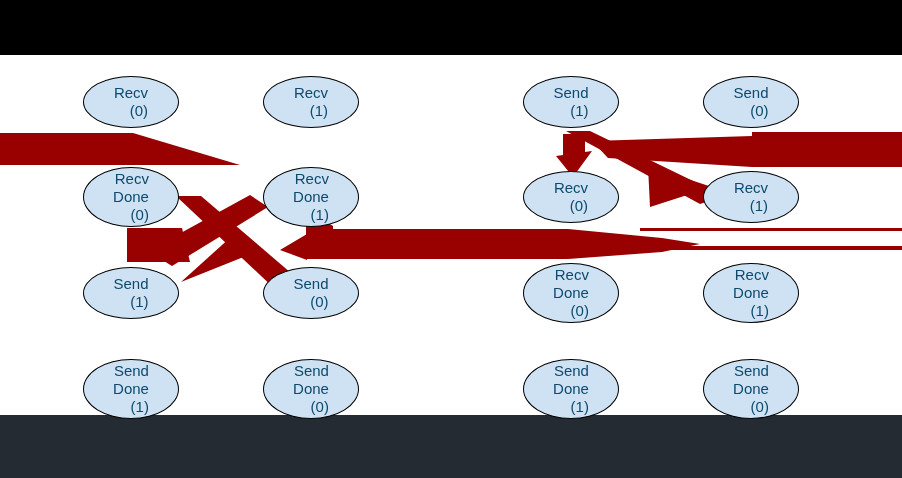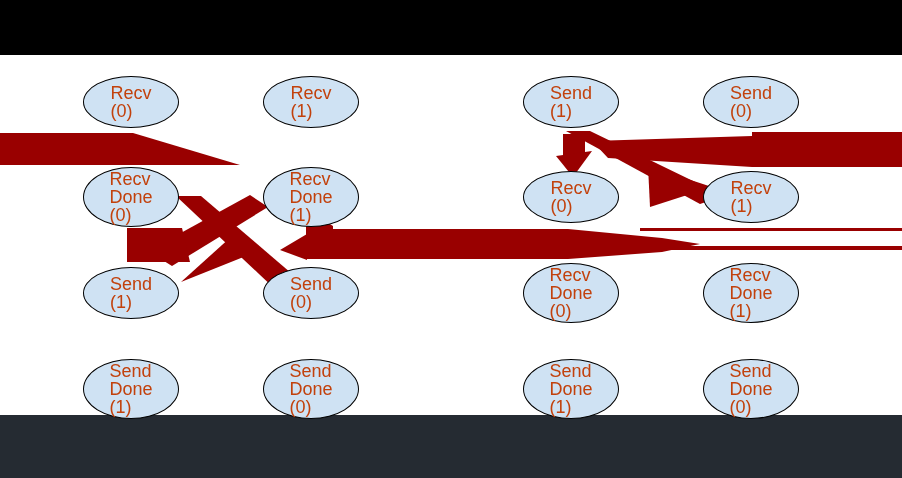--- a/index.html
+++ b/index.html
@@ -20,22 +20,22 @@
   svg.arrows polygon{fill:var(--c-arrow,#990000);}
   .nodes{position:absolute;left:0;top:0;width:100%;height:100%;z-index:3;}
   .node{
     position:absolute;box-sizing:border-box;
     background:var(--c-node,#cfe2f3);
     border:1px solid var(--c-node-border,#000000);
     border-radius:50%;
     display:flex;align-items:center;justify-content:center;
   }
   .node .label{
-    white-space:pre-line;text-align:left;
-    font-size:18px;line-height:18px;color:#c2410c;
+    white-space:pre-line;text-align:right;
+    font-size:15px;line-height:18px;color:#0c4a6e;
   }
 </style>
 </head>
 <body>
 
 <div class="canvas" style="--c-bg: #ffffff; --c-top: #000000; --c-bottom: #252b32; --c-node: #cfe2f3; --c-node-border: #000000; --c-arrow: #990000;">
   <div class="top-bar"></div>
   <div class="bottom-bar"></div>
   <svg class="arrows" width="902" height="478" viewBox="0 0 902 478" aria-hidden="true">
       <polygon points="0,133 133,133 240,165 0,165"></polygon>

